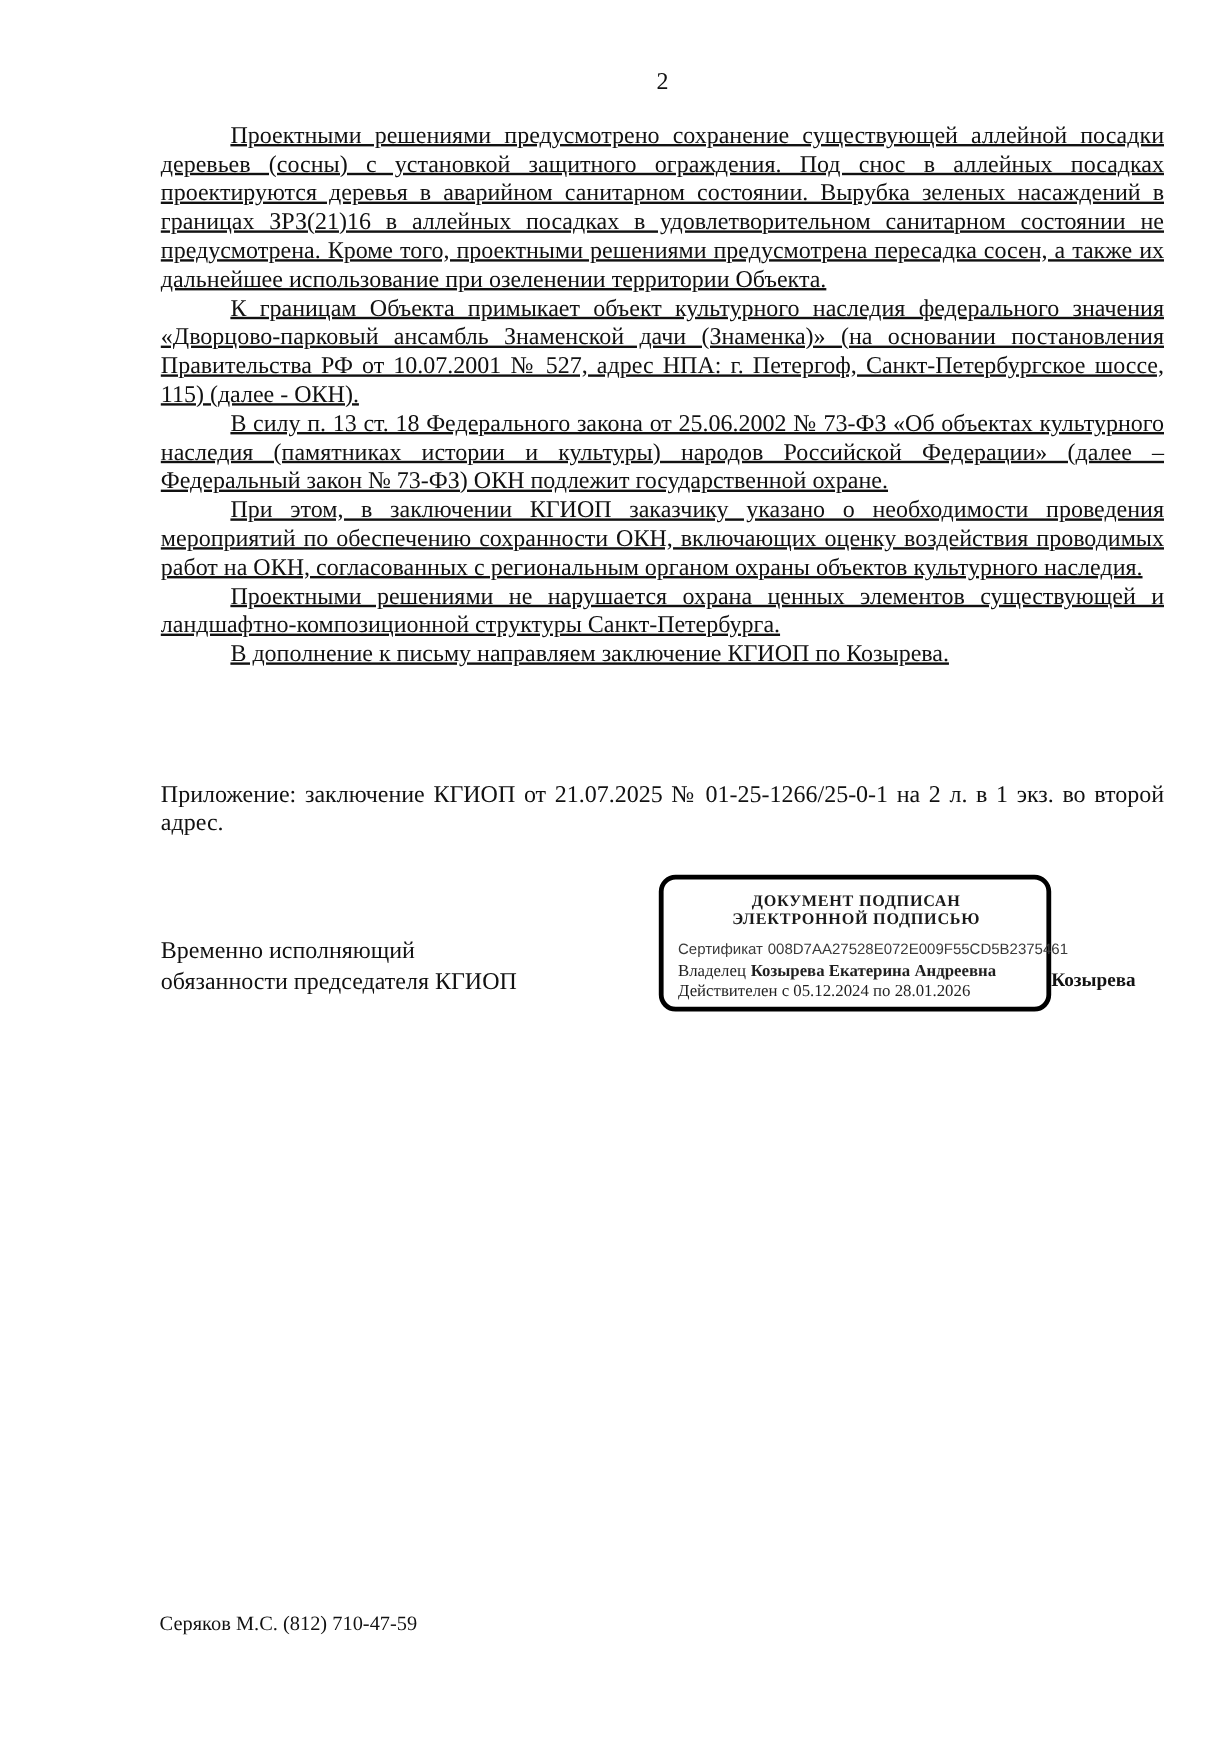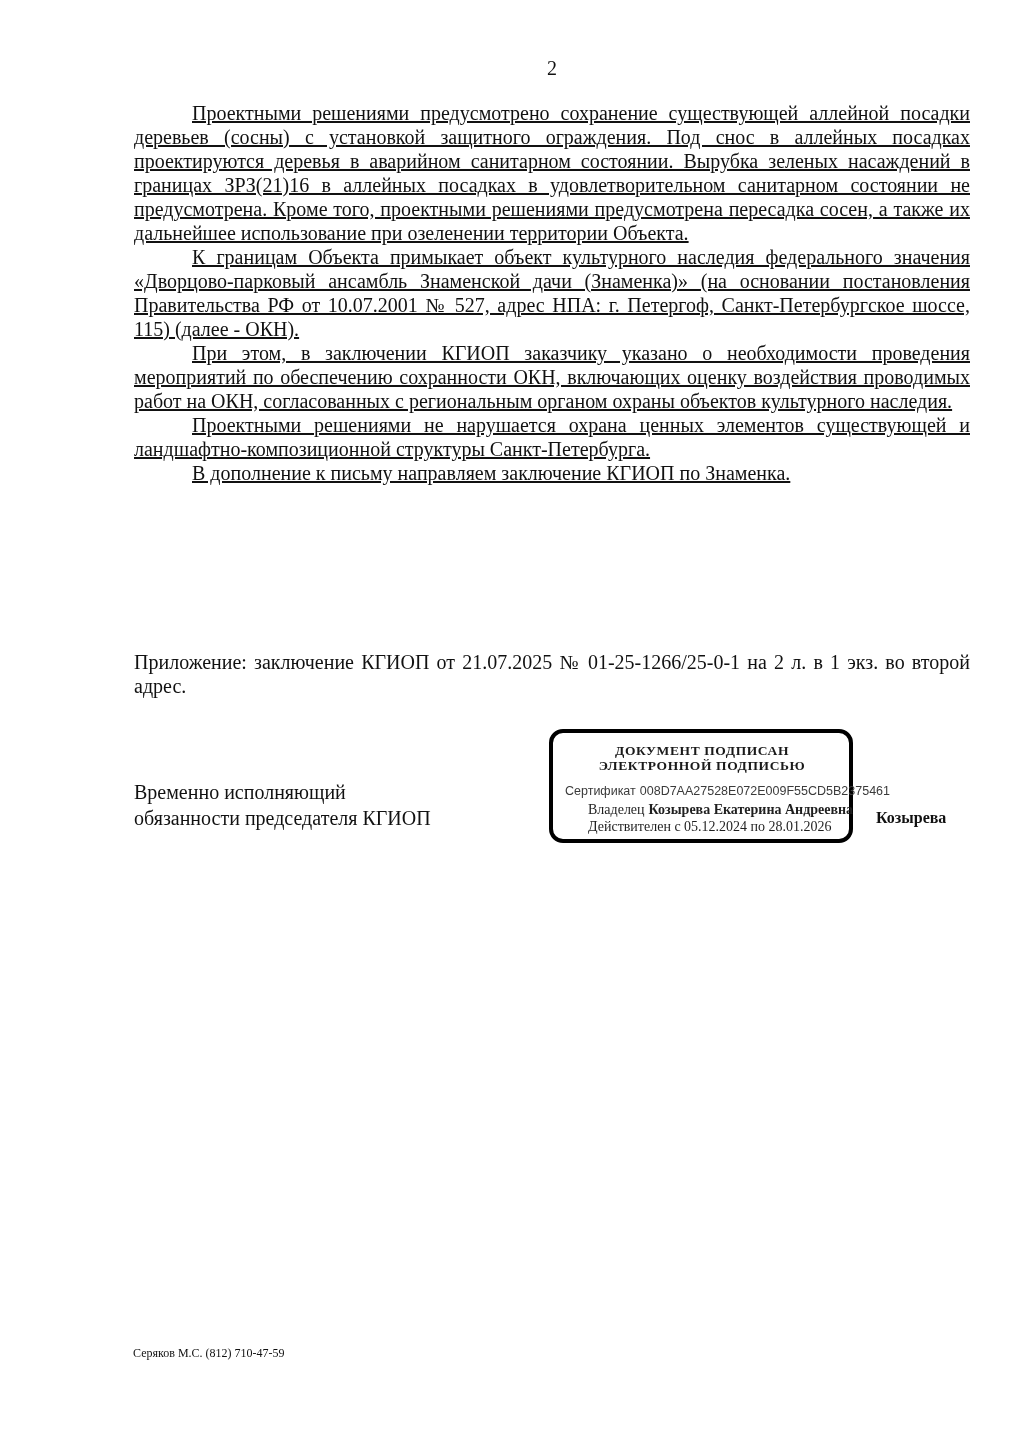--- a/index.html
+++ b/index.html
@@ -59,21 +59,21 @@
     left: 876px;
     font-size: 16px;
     line-height: 24px;
     font-weight: bold;
     z-index: 3;
   }
   .stamp {
     position: absolute;
     top: 729px;
     left: 549px;
-    width: 304px;
+    width: 327px;
     height: 114px;
     background: #ffffff;
     border: 4px solid #000000;
     border-radius: 14px;
     z-index: 2;
     padding: 11px 10px 0 12px;
   }
   .stamp-title {
     text-align: center;
     font-family: "Liberation Serif", serif;
@@ -95,45 +95,45 @@
   .stamp-line.cert {
     font-family: "Liberation Sans", sans-serif;
     font-size: 12.5px;
     color: #3a3a3a;
     text-align: center;
   }
   .stamp-line.owner, .stamp-line.valid {
     font-family: "Liberation Serif", serif;
     font-size: 14px;
     color: #1f1f1f;
-    margin-left: 23px;
   }
   .stamp-line .lbl { margin-right: 4px; }
   .stamp-line .val-bold { font-weight: bold; }
   .footer-contact {
     position: absolute;
     top: 1344px;
     left: 133px;
-    font-size: 12px;
+    font-size: 17px;
     line-height: 18px;
   }
 </style>
 </head>
 <body>
 
 <div class="page">
 
   <div class="page-number">2</div>
 
   <div class="body-text">
     <p>Проектными решениями предусмотрено сохранение существующей аллейной посадки деревьев (сосны) с установкой защитного ограждения. Под снос в аллейных посадках проектируются деревья в аварийном санитарном состоянии. Вырубка зеленых насаждений в границах ЗРЗ(21)16 в аллейных посадках в удовлетворительном санитарном состоянии не предусмотрена. Кроме того, проектными решениями предусмотрена пересадка сосен, а также их дальнейшее использование при озеленении территории Объекта.</p>
     <p>К границам Объекта примыкает объект культурного наследия федерального значения «Дворцово-парковый ансамбль Знаменской дачи (Знаменка)» (на основании постановления Правительства РФ от 10.07.2001 № 527, адрес НПА: г. Петергоф, Санкт-Петербургское шоссе, 115) (далее - ОКН).</p>
+    <p>В силу п. 13 ст. 18 Федерального закона от 25.06.2002 № 73-ФЗ «Об объектах культурного наследия (памятниках истории и культуры) народов Российской Федерации» (далее – Федеральный закон № 73-ФЗ) ОКН подлежит государственной охране.</p>
     <p>При этом, в заключении КГИОП заказчику указано о необходимости проведения мероприятий по обеспечению сохранности ОКН, включающих оценку воздействия проводимых работ на ОКН, согласованных с региональным органом охраны объектов культурного наследия.</p>
     <p>Проектными решениями не нарушается охрана ценных элементов существующей и ландшафтно-композиционной структуры Санкт-Петербурга.</p>
-    <p>В дополнение к письму направляем заключение КГИОП по Знаменка.</p>
+    <p>В дополнение к письму направляем заключение КГИОП по Козырева.</p>
   </div>
 
   <div class="attachment">Приложение: заключение КГИОП от 21.07.2025 № 01-25-1266/25-0-1 на 2 л. в 1 экз. во второй адрес.</div>
 
   <div class="signer-title">
     <div>Временно исполняющий</div>
     <div>обязанности председателя КГИОП</div>
   </div>
 
   <div class="signer-name">Козырева</div>

